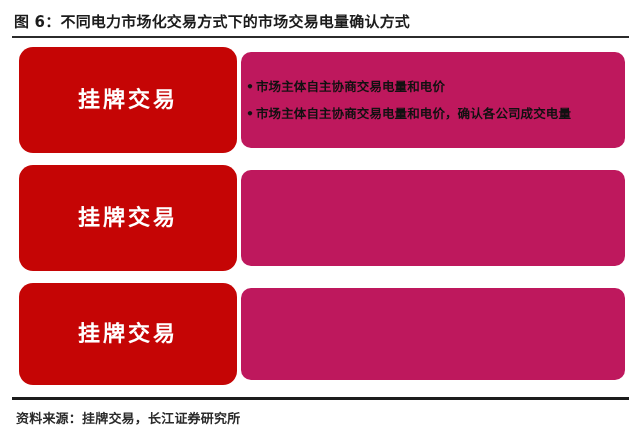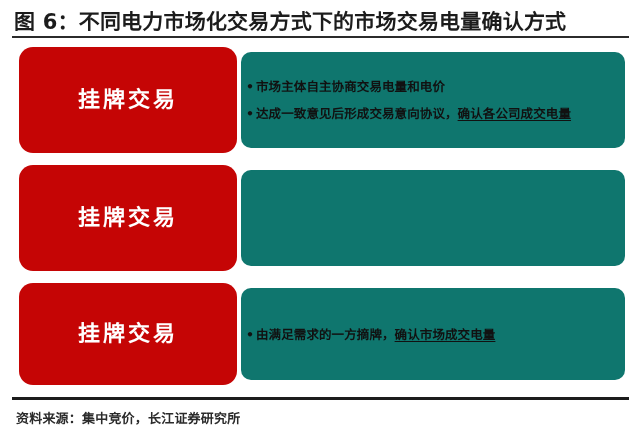--- a/index.html
+++ b/index.html
@@ -23,21 +23,21 @@
     width: 641px;
     height: 438px;
   }
 
   
   .fig-title {
     position: absolute;
     left: 14px;
     top: 11px;
     width: 612px;
-    font-size: 21px;
+    font-size: 15px;
     line-height: 22px;
     font-weight: 600;
     color: #1c1c1c;
     letter-spacing: 0.2px;
     white-space: nowrap;
   }
   .title-rule {
     position: absolute;
     left: 12px;
     top: 36px;
@@ -78,21 +78,21 @@
     text-align: center;
     white-space: nowrap;
   }
 
   .content-box {
     position: absolute;
     left: 241px;
     top: 5px;
     width: 384px;
     height: calc(100% - 10px);
-    background: #0f766e;
+    background: #be185d;
     border-radius: 10px;
     box-sizing: border-box;
     padding: 8px 10px 8px 4px;
     display: flex;
     flex-direction: column;
     justify-content: center;
   }
 
   .bullet-list {
     list-style: none;
@@ -114,21 +114,20 @@
     content: "•";
     position: absolute;
     left: 1px;
     top: 0;
     font-size: 12.5px;
     line-height: 23px;
     color: #111111;
   }
   .emph {
     font-weight: 700;
-    text-decoration: underline;
     text-underline-offset: 2px;
     text-align: center;
   }
 
   
   .footer-rule {
     position: absolute;
     left: 12px;
     top: 397px;
     width: 617px;
@@ -158,21 +157,21 @@
   <div class="row row-1">
     <div class="label-box">
       <span class="label-box-text">挂牌交易</span>
     </div>
     <div class="content-box">
       <ul class="bullet-list">
         <li class="bullet-item">
           <span>市场主体自主协商交易电量和电价</span><span class="emph"></span>
         </li>
         <li class="bullet-item">
-          <span>达成一致意见后形成交易意向协议，</span><span class="emph">确认各公司成交电量</span>
+          <span>市场主体自主协商交易电量和电价，</span><span class="emph">确认各公司成交电量</span>
         </li>
       </ul>
     </div>
   </div>
 
   <div class="row row-2">
     <div class="label-box">
       <span class="label-box-text">挂牌交易</span>
     </div>
     <div class="content-box">
@@ -180,23 +179,20 @@
       </ul>
     </div>
   </div>
 
   <div class="row row-3">
     <div class="label-box">
       <span class="label-box-text">挂牌交易</span>
     </div>
     <div class="content-box">
       <ul class="bullet-list">
-        <li class="bullet-item">
-          <span>由满足需求的一方摘牌，</span><span class="emph">确认市场成交电量</span>
-        </li>
       </ul>
     </div>
   </div>
 
   <div class="footer-rule"></div>
-  <div class="source-note">资料来源：集中竞价，长江证券研究所</div>
+  <div class="source-note">资料来源：挂牌交易，长江证券研究所</div>
 
 </div>
 
 </body></html>

